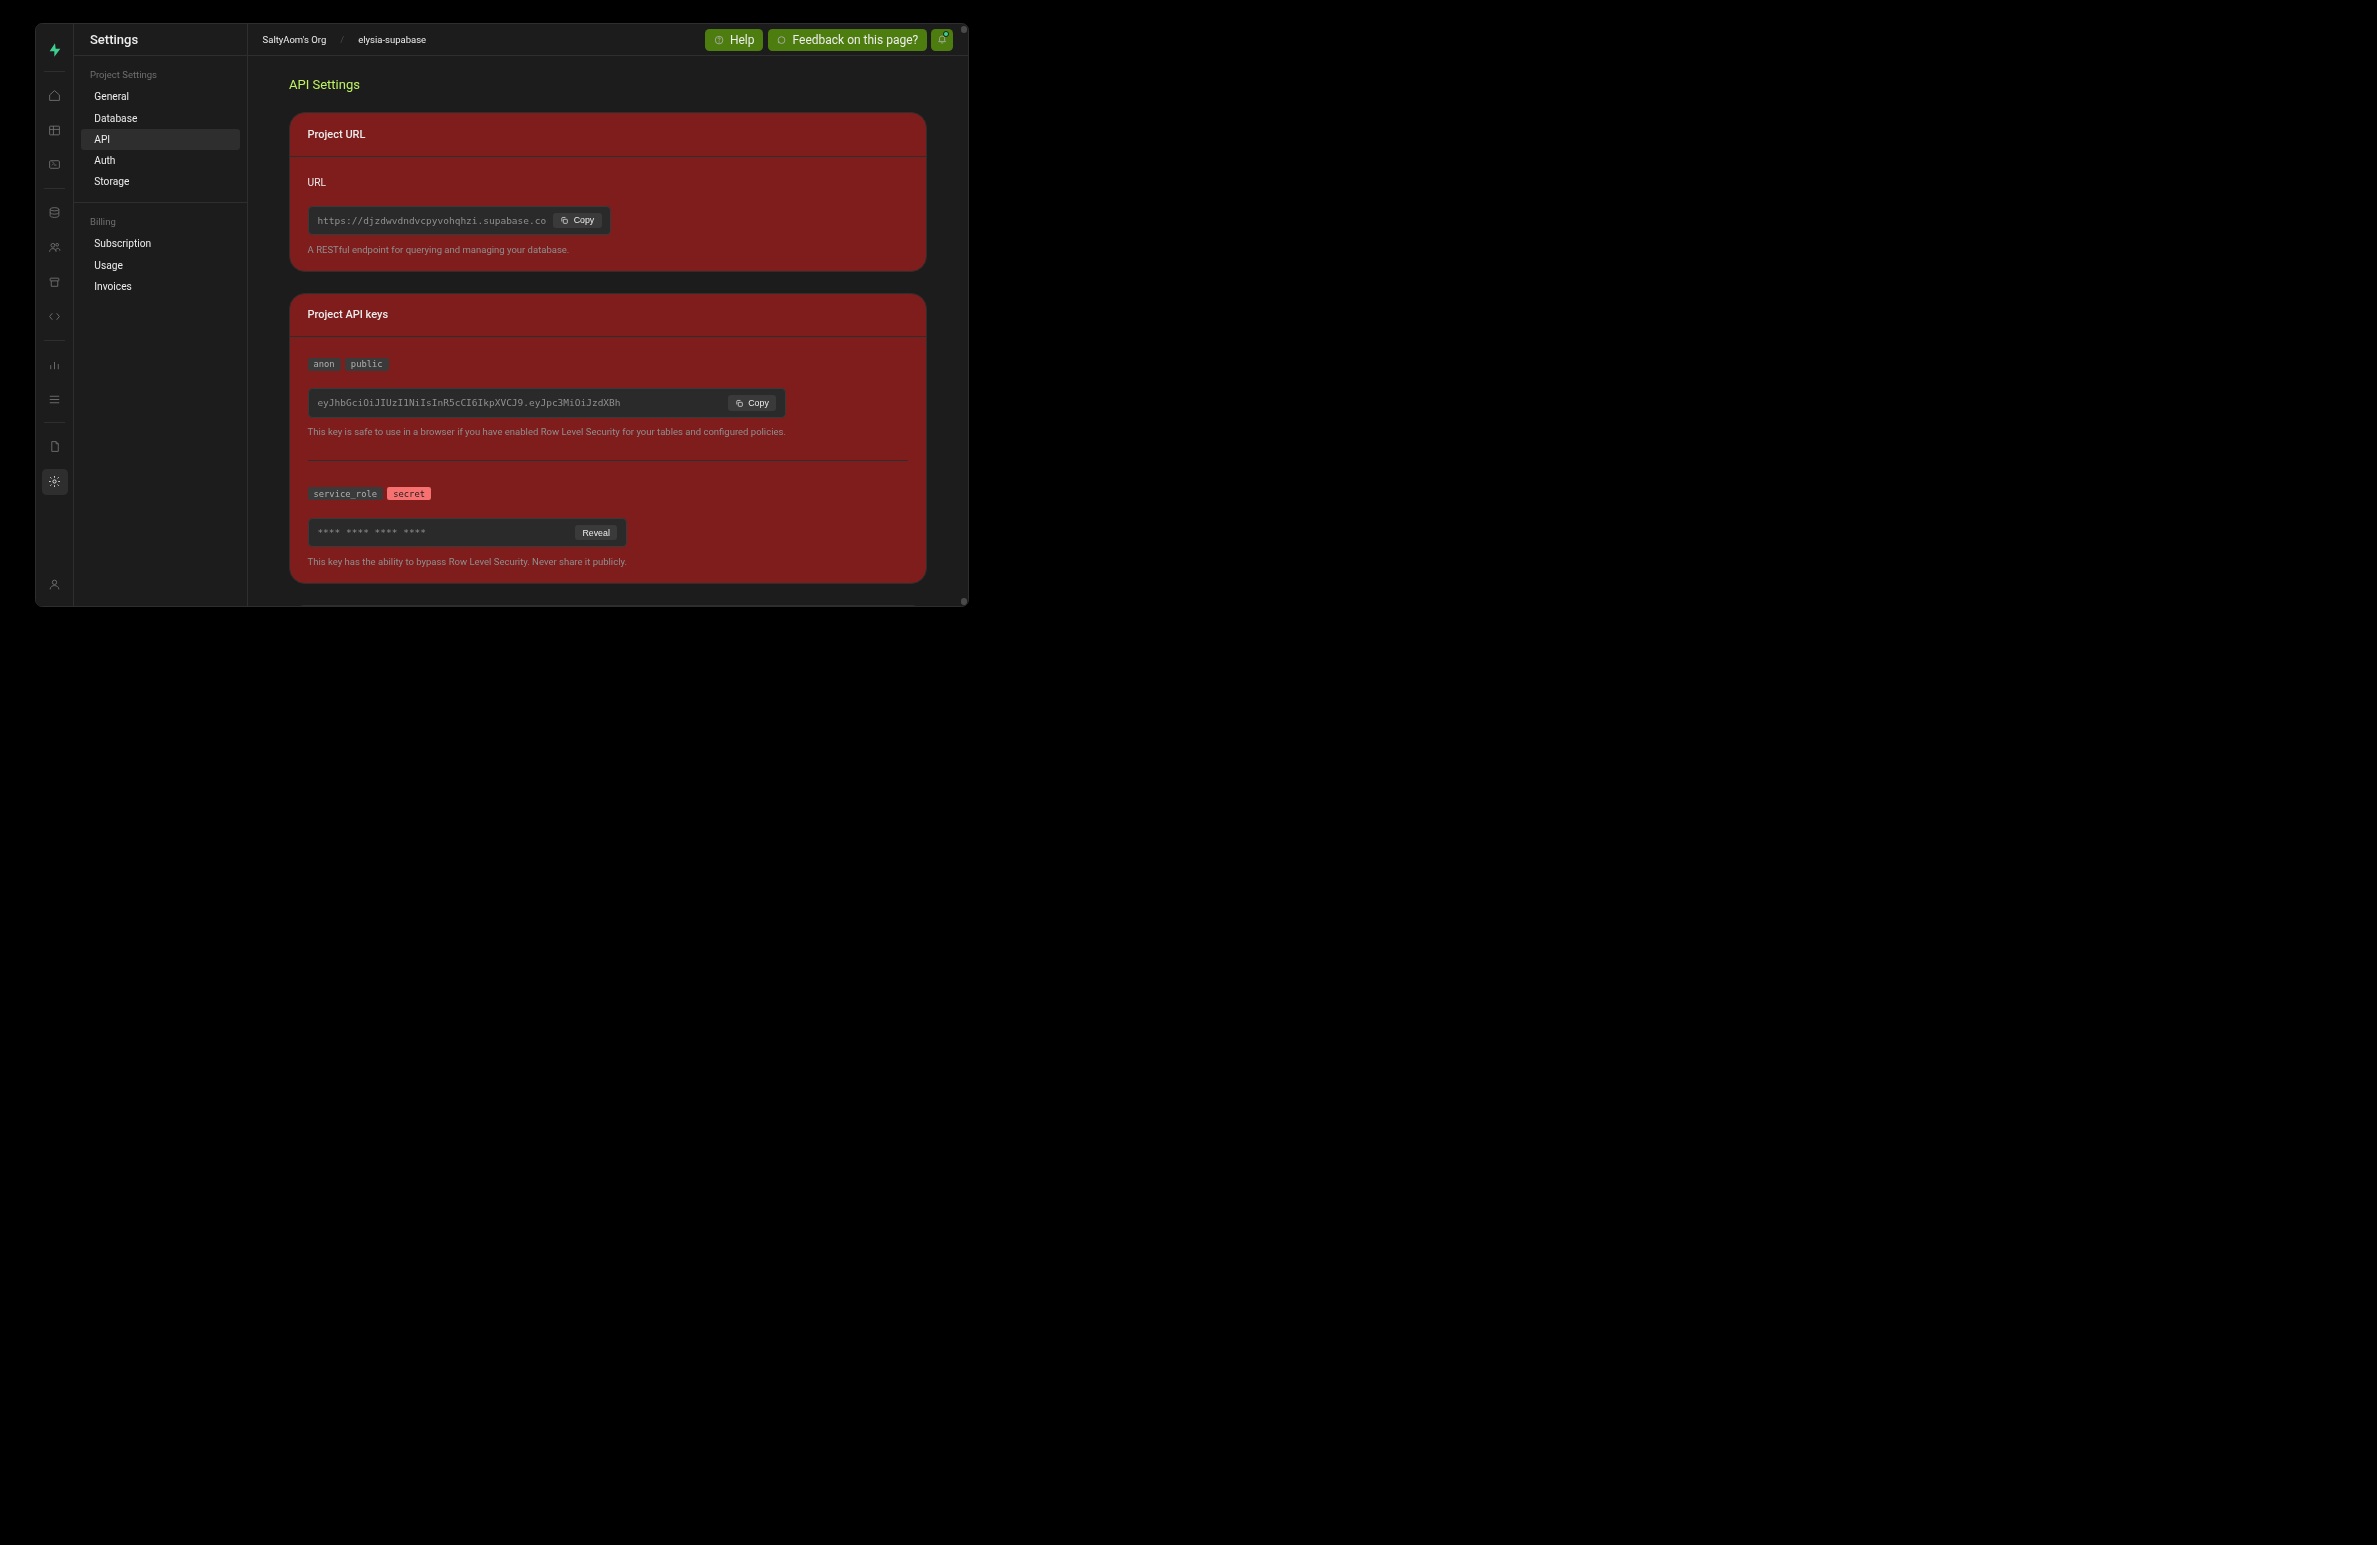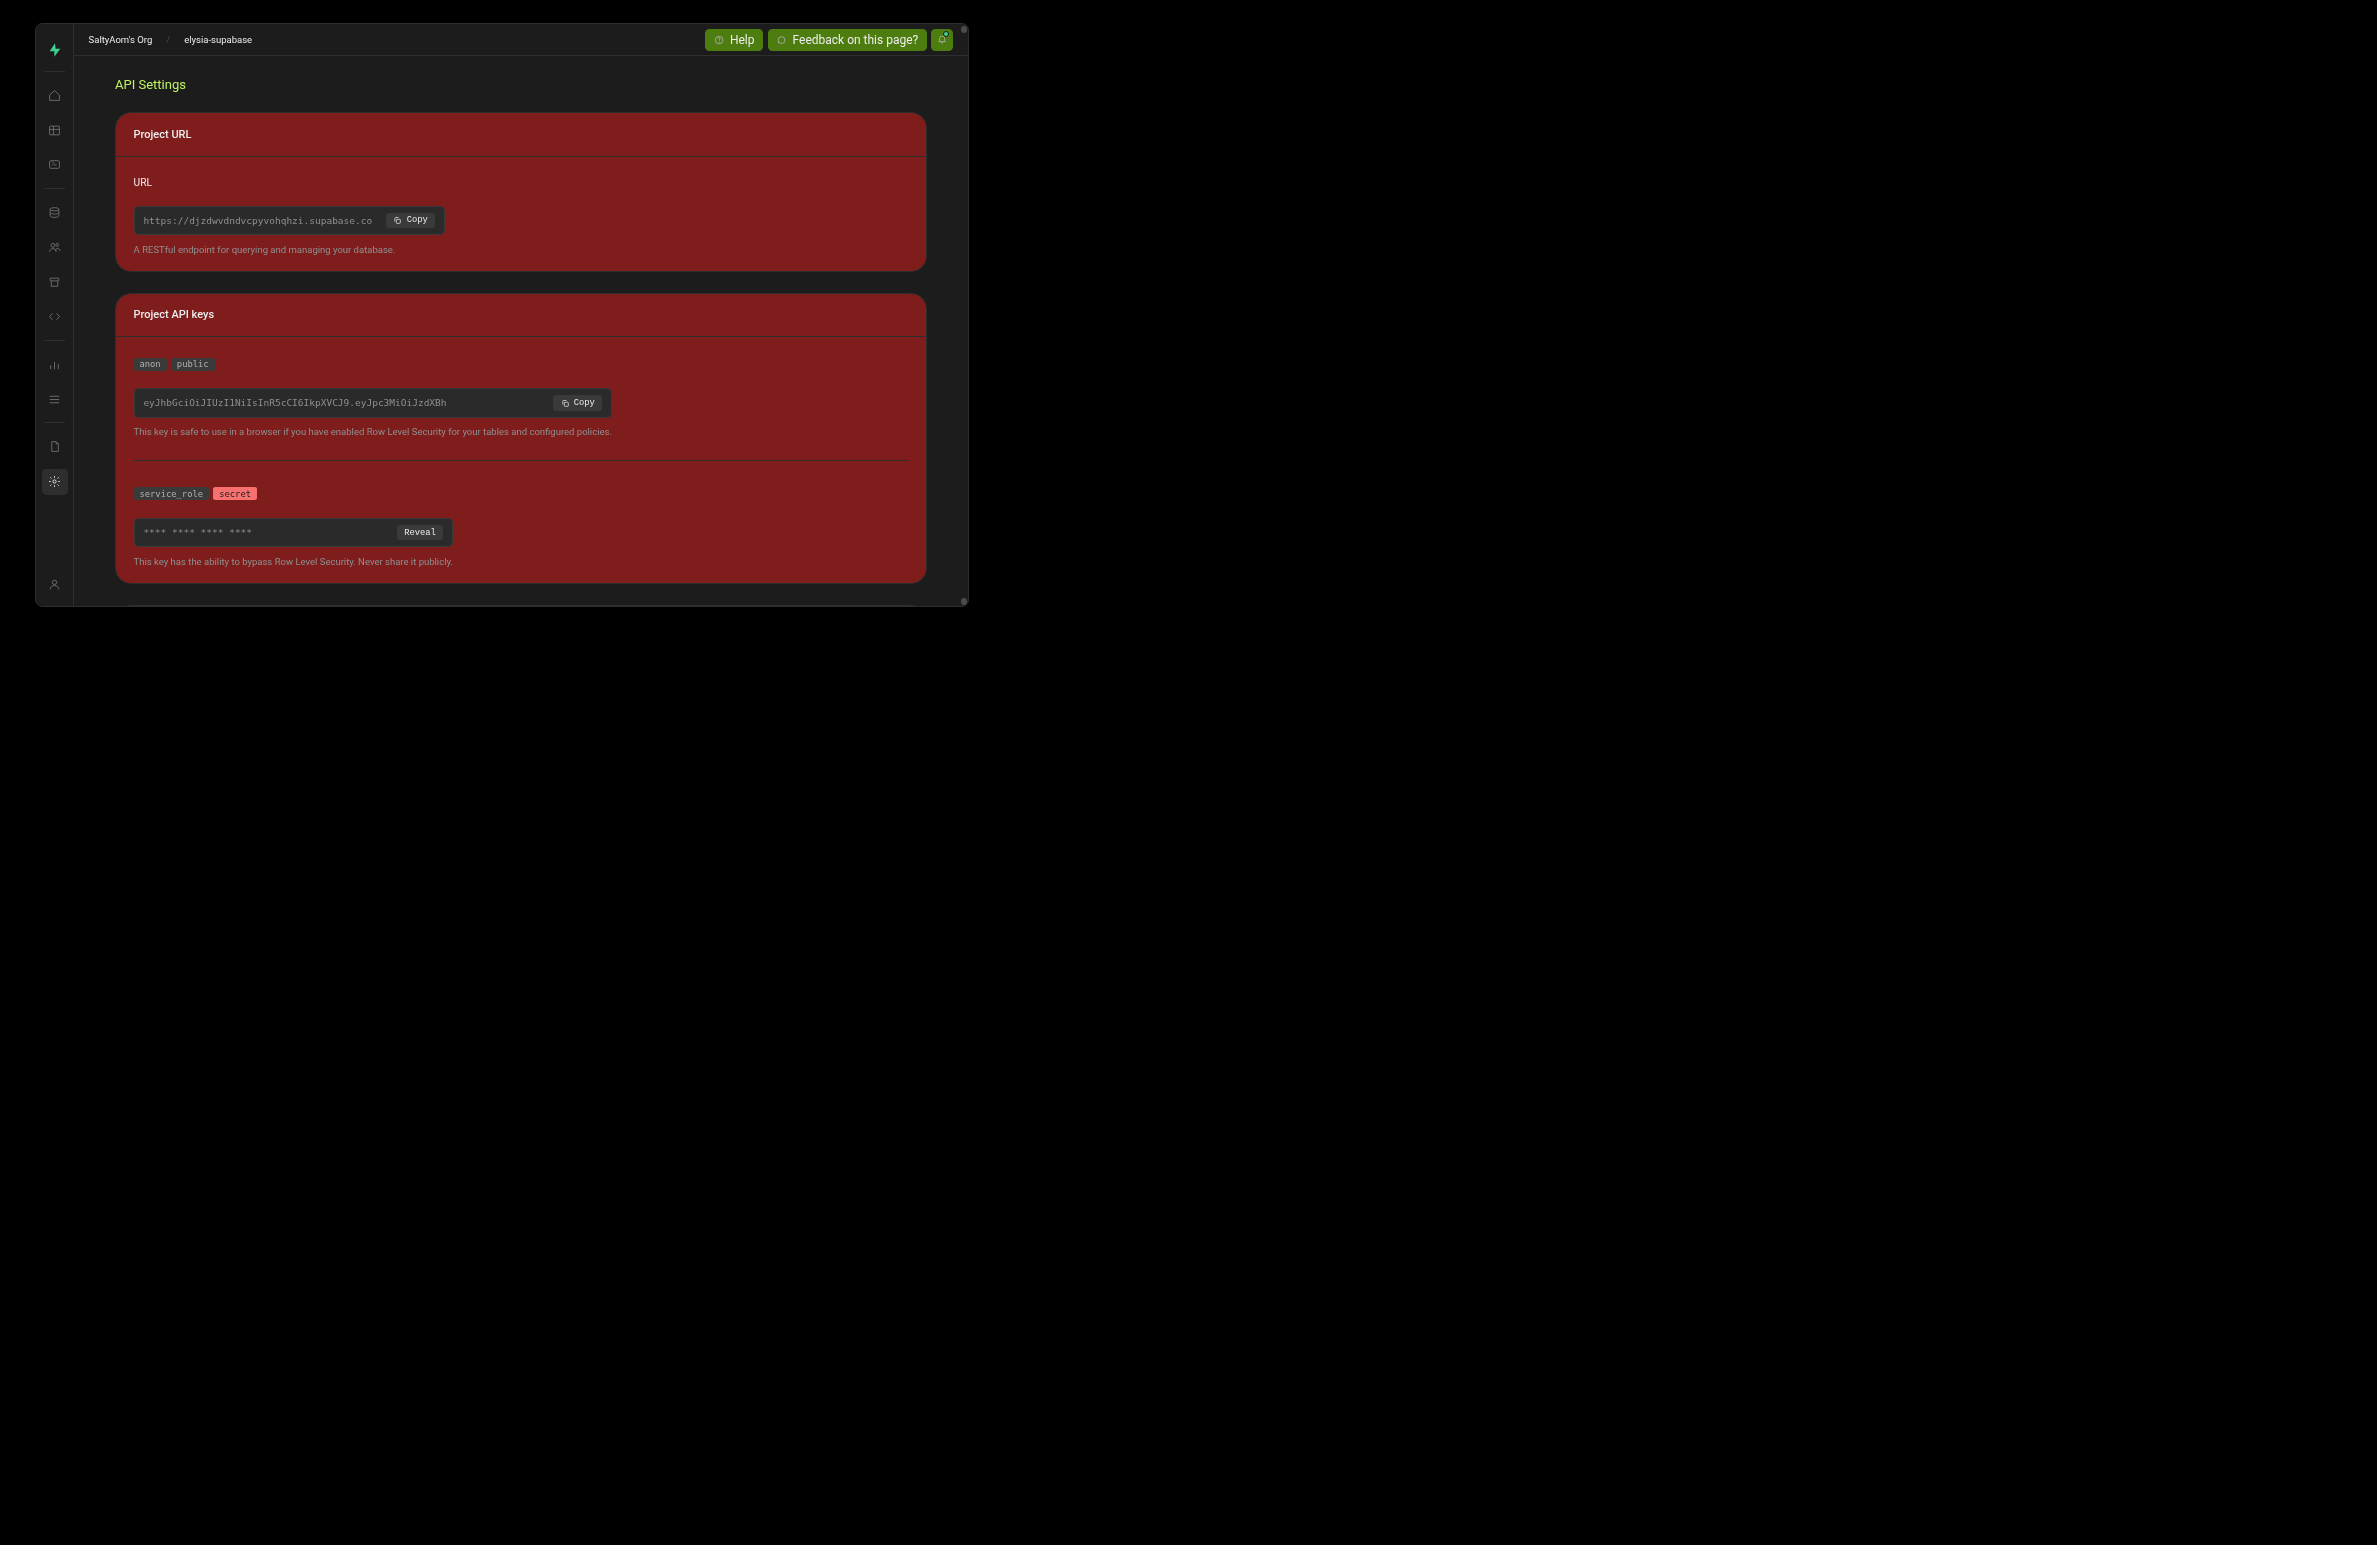--- a/index.html
+++ b/index.html
@@ -148,22 +148,22 @@
 }
 .inputlike .val { flex:1; white-space:nowrap; overflow:hidden; }
 .minibtn {
   background:#3a3a3a;
   border-radius:2.9px;
   padding: 2.9px 7.3px;
   font-size:8.8px;
   color:#ededed;
   display:flex; align-items:center; gap:4.4px;
   cursor:pointer;
-  font-family: Liberation Mono, monospace;
-  margin-left:14px;
+  font-family: Liberation Sans, sans-serif;
+  margin-left:7px;
 }
 .minibtn svg { width:8.8px; height:8.8px; }
 .hint { color:#8f8f8f; font-size:9.5px; margin-top:7.3px; line-height:1.5; }
 .tag {
   background:#3a3a3a;
   color:#b0b0b0;
   font-size:8.8px;
   padding: 1.5px 5.9px;
   border-radius:2.2px;
   font-family: ui-monospace, monospace;
@@ -264,20 +264,34 @@
       </div>
     </div>
     <div class="iconbtn bottom">
       <svg viewBox="0 0 24 24" fill="none" stroke="currentColor" stroke-width="1.7">
           <circle cx="12" cy="8" r="4"></circle>
           <path d="M4 21 C4 16 8 14 12 14 C16 14 20 16 20 21"></path>
         </svg>
     </div>
   </div>
 
+  <div class="sidebar">
+    <div class="sidebar-header">Settings</div>
+    <div class="side-section-label">Project Settings</div>
+    <div class="side-item">General</div>
+    <div class="side-item">Database</div>
+    <div class="side-item active">API</div>
+    <div class="side-item">Auth</div>
+    <div class="side-item">Storage</div>
+    <div class="side-sep"></div>
+    <div class="side-section-label">Billing</div>
+    <div class="side-item">Subscription</div>
+    <div class="side-item">Usage</div>
+    <div class="side-item">Invoices</div>
+  </div>
 
   <div class="main">
     <div class="topbar">
       <div class="breadcrumb">
         <span>SaltyAom's Org</span>
         <span class="sep">/</span>
         <span>elysia-supabase</span>
       </div>
       <div class="topbar-right">
         <div class="pillbtn">

